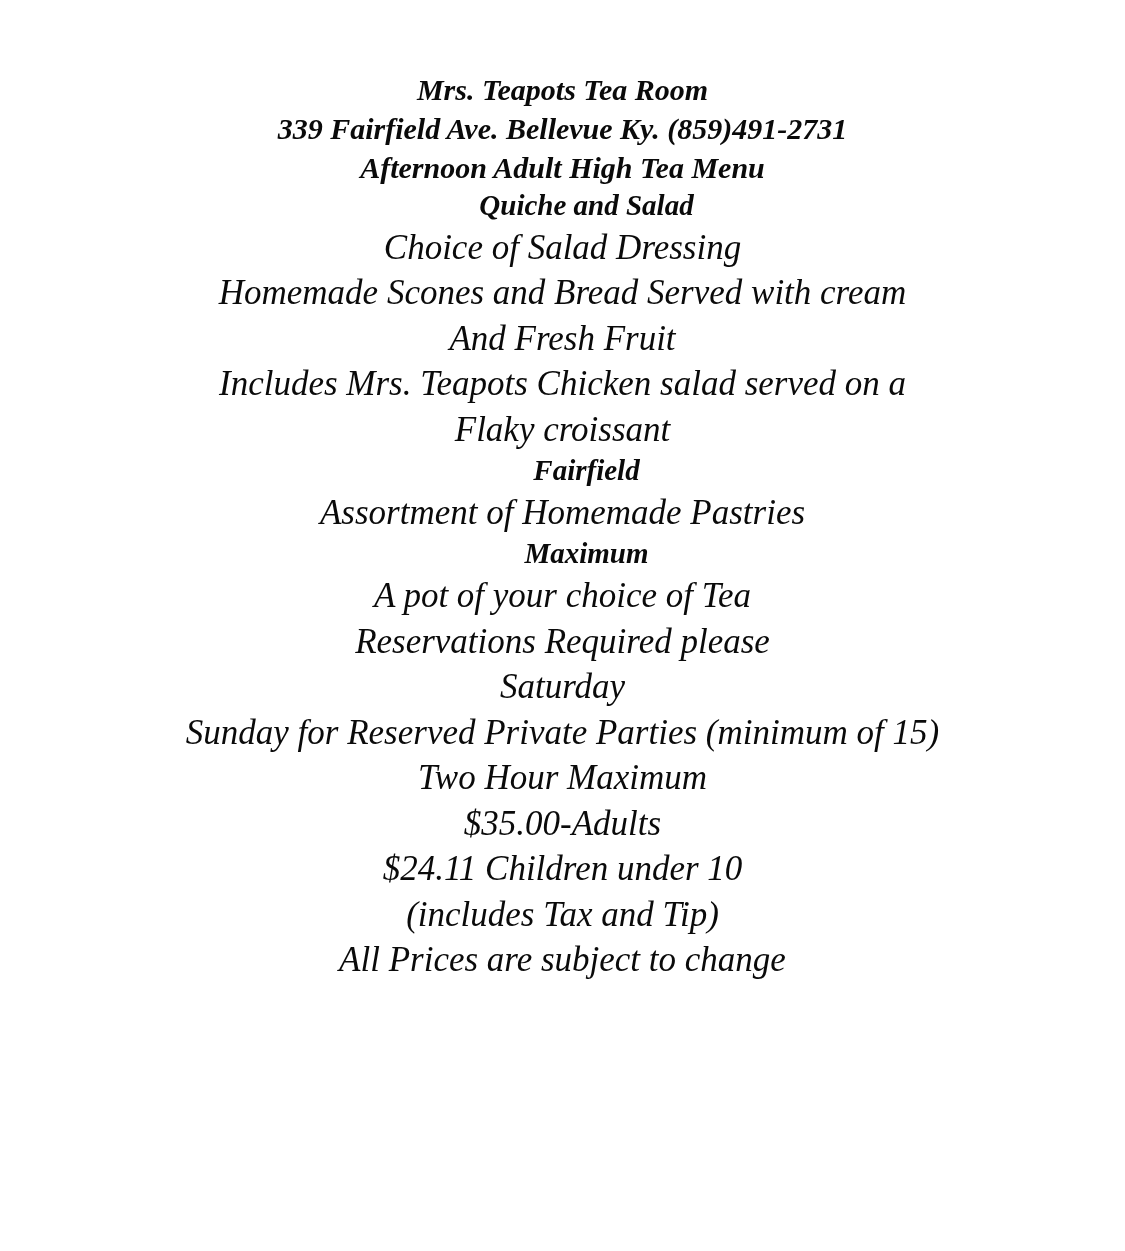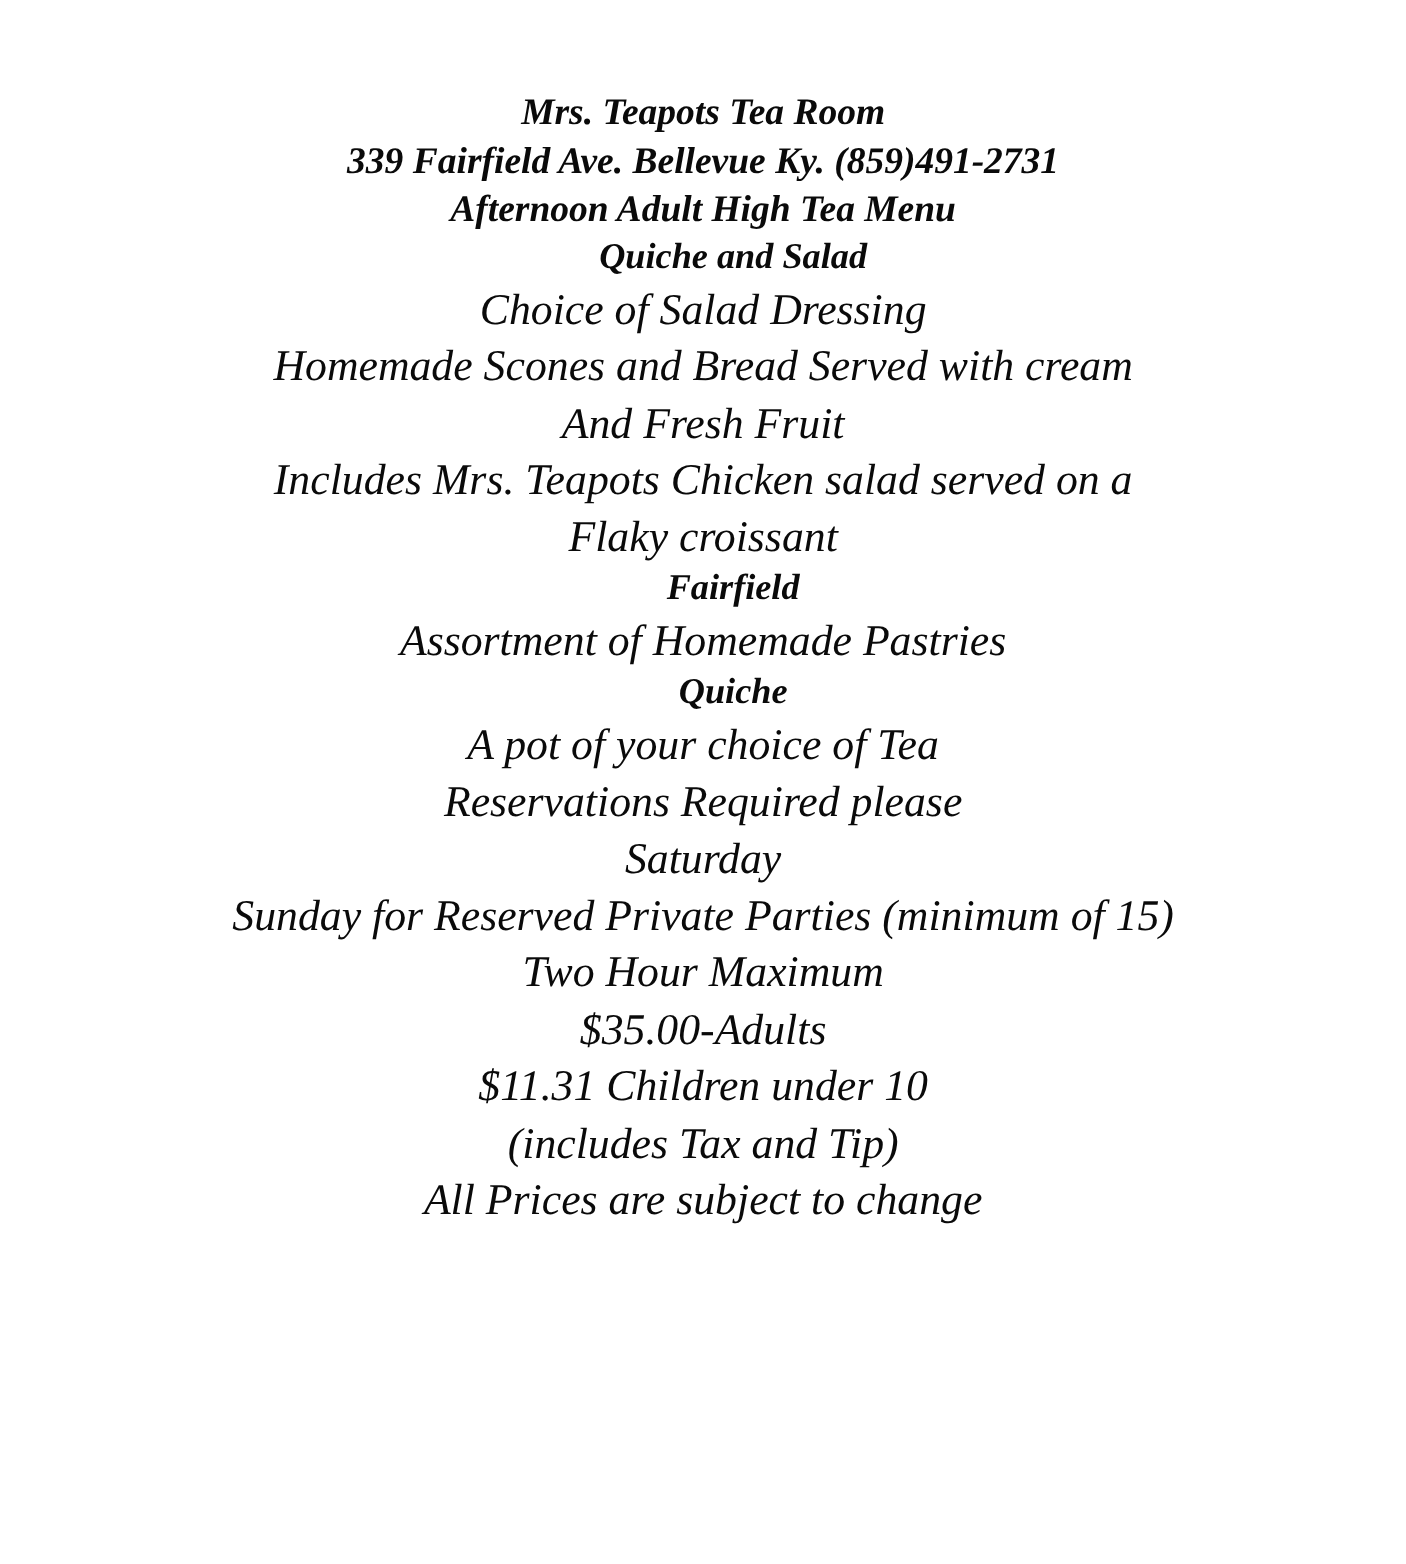--- a/index.html
+++ b/index.html
@@ -58,24 +58,24 @@
       <div class="line subtitle">339 Fairfield Ave. Bellevue Ky. (859)491-2731</div>
       <div class="line subtitle">Afternoon Adult High Tea Menu</div>
       <div class="line header">Quiche and Salad</div>
       <div class="line body">Choice of Salad Dressing</div>
       <div class="line body">Homemade Scones and Bread Served with cream</div>
       <div class="line body">And Fresh Fruit</div>
       <div class="line body">Includes Mrs. Teapots Chicken salad served on a</div>
       <div class="line body">Flaky croissant</div>
       <div class="line header">Fairfield</div>
       <div class="line body">Assortment of Homemade Pastries</div>
-      <div class="line header">Quiche</div>
+      <div class="line header">Maximum</div>
       <div class="line body">A pot of your choice of Tea</div>
       <div class="line body">Reservations Required please</div>
       <div class="line body">Saturday</div>
       <div class="line body">Sunday for Reserved Private Parties (minimum of 15)</div>
       <div class="line body">Two Hour Maximum</div>
       <div class="line body">$35.00-Adults</div>
-      <div class="line body">$11.31 Children under 10</div>
+      <div class="line body">$24.11 Children under 10</div>
       <div class="line body">(includes Tax and Tip)</div>
       <div class="line body">All Prices are subject to change</div>
     </div>
 </div>
 
 </body></html>

